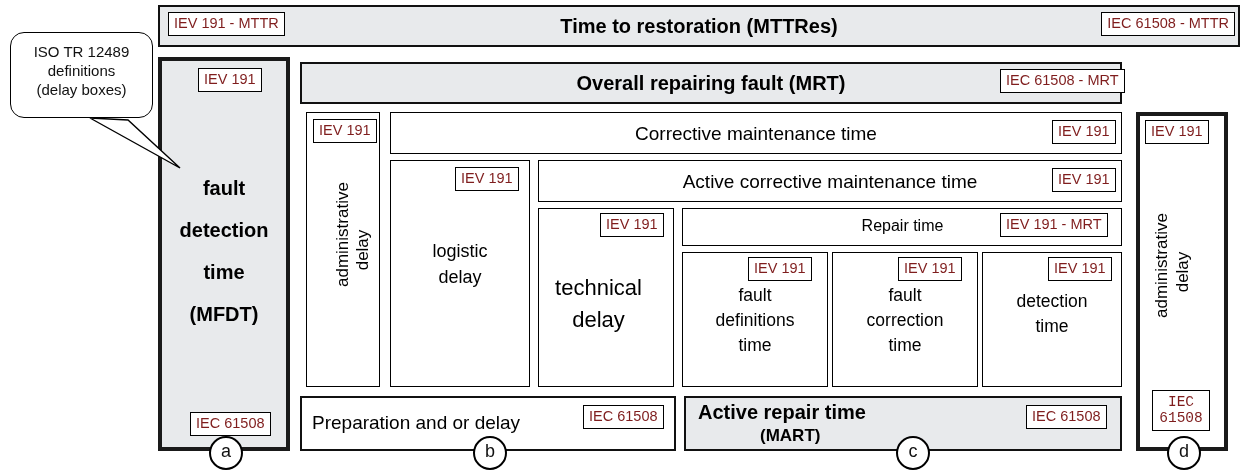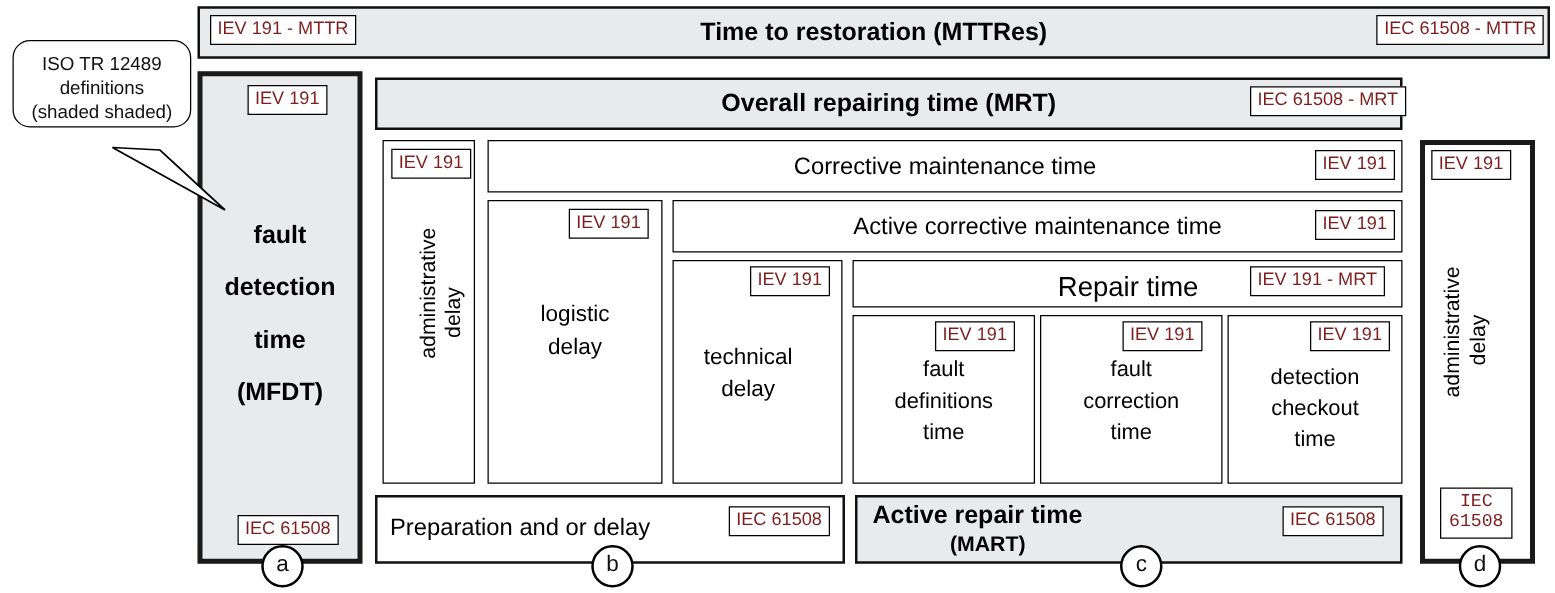--- a/index.html
+++ b/index.html
@@ -90,44 +90,44 @@
 </style>
 </head>
 <body>
 
 <div id="stage">
 
   <svg id="callout-svg" width="1244" height="474">
     <polygon points="90,118 128,120 180,168" fill="#ffffff" stroke="#000000" stroke-width="1.4"></polygon>
   </svg>
 
-  <div id="callout" style="left:10px;top:32px;width:143px;height:70px;">
+  <div id="callout" style="left:10px;top:32px;width:143px;height:86px;">
     <div>ISO TR 12489</div>
     <div>definitions</div>
-    <div>(shaded shaded)</div>
+    <div>(delay boxes)</div>
   </div>
 
   <div class="bx shaded med" style="left:158px;top:5px;width:1082px;height:42px;"></div>
   <div class="ttl bold" style="top:15px;left:158px;width:1082px;font-size:20px;">Time to restoration (MTTRes)</div>
   <div class="tag" style="left:168px;top:12px;">IEV 191 - MTTR</div>
   <div class="tag" style="right:9px;top:12px;">IEC 61508 - MTTR</div>
 
   <div class="bx shaded thick" style="left:158px;top:57px;width:132px;height:394px;"></div>
   <div class="tag" style="left:198px;top:68px;">IEV 191</div>
   <div class="ttl bold" style="top:178px;left:158px;width:132px;font-size:20px;line-height:1.0;">
     <div style="margin-bottom:22px;">fault</div>
     <div style="margin-bottom:22px;">detection</div>
     <div style="margin-bottom:22px;">time</div>
     <div>(MFDT)</div>
   </div>
   <div class="tag" style="left:190px;top:412px;">IEC 61508</div>
   <div class="marker" style="left:209px;top:436px;">a</div>
 
   <div class="bx shaded med" style="left:300px;top:62px;width:822px;height:42px;"></div>
-  <div class="ttl bold" style="top:72px;left:300px;width:822px;font-size:20px;">Overall repairing time (MRT)</div>
+  <div class="ttl bold" style="top:72px;left:300px;width:822px;font-size:20px;">Overall repairing fault (MRT)</div>
   <div class="tag" style="left:1000px;top:69px;">IEC 61508 - MRT</div>
 
   <div class="bx" style="left:306px;top:112px;width:74px;height:275px;"></div>
   <div class="tag" style="left:313px;top:119px;">IEV 191</div>
   <div class="vert" style="left:306px;top:250px;width:74px;transform:translateY(-50%) rotate(-90deg);font-size:17px;line-height:1.3;">
     <span>administrative</span>
   </div>
   <div class="vert" style="left:306px;top:250px;width:74px;transform:translateY(-50%) rotate(-90deg) translateY(20px);font-size:17px;line-height:1.3;">
     <span>delay</span>
   </div>
@@ -142,27 +142,27 @@
     <div>logistic</div>
     <div>delay</div>
   </div>
 
   <div class="bx" style="left:538px;top:160px;width:584px;height:42px;"></div>
   <div class="ttl" style="top:171px;left:538px;width:584px;font-size:19px;">Active corrective maintenance time</div>
   <div class="tag" style="left:1052px;top:168px;">IEV 191</div>
 
   <div class="bx" style="left:538px;top:208px;width:136px;height:179px;"></div>
   <div class="tag" style="left:600px;top:213px;">IEV 191</div>
-  <div class="ttl" style="top:272px;left:538px;width:121px;font-size:18px;line-height:1.45;">
+  <div class="ttl" style="top:272px;left:538px;width:121px;font-size:22px;line-height:1.45;">
     <div>technical</div>
     <div>delay</div>
   </div>
 
   <div class="bx" style="left:682px;top:208px;width:440px;height:38px;"></div>
-  <div class="ttl" style="top:217px;left:682px;width:441px;font-size:22px;">Repair time</div>
+  <div class="ttl" style="top:217px;left:682px;width:441px;font-size:16px;">Repair time</div>
   <div class="tag" style="left:1000px;top:213px;">IEV 191 - MRT</div>
 
   <div class="bx" style="left:682px;top:252px;width:146px;height:135px;"></div>
   <div class="tag" style="left:748px;top:257px;">IEV 191</div>
   <div class="ttl" style="top:283px;left:682px;width:146px;font-size:17.5px;line-height:1.42;">
     <div>fault</div>
     <div>definitions</div>
     <div>time</div>
   </div>
 
@@ -171,21 +171,20 @@
   <div class="ttl" style="top:283px;left:832px;width:146px;font-size:17.5px;line-height:1.42;">
     <div>fault</div>
     <div>correction</div>
     <div>time</div>
   </div>
 
   <div class="bx" style="left:982px;top:252px;width:140px;height:135px;"></div>
   <div class="tag" style="left:1048px;top:257px;">IEV 191</div>
   <div class="ttl" style="top:289px;left:982px;width:140px;font-size:17.5px;line-height:1.42;">
     <div>detection</div>
-    <div>checkout</div>
     <div>time</div>
   </div>
 
   <div class="bx thick" style="left:1136px;top:112px;width:92px;height:339px;"></div>
   <div class="tag" style="left:1145px;top:120px;">IEV 191</div>
   <div class="vert" style="left:1136px;top:272px;width:92px;transform:translateY(-50%) rotate(-90deg) translateY(-20px);font-size:17px;">
     <span>administrative</span>
   </div>
   <div class="vert" style="left:1136px;top:272px;width:92px;transform:translateY(-50%) rotate(-90deg) translateY(1px);font-size:17px;">
     <span>delay</span>

